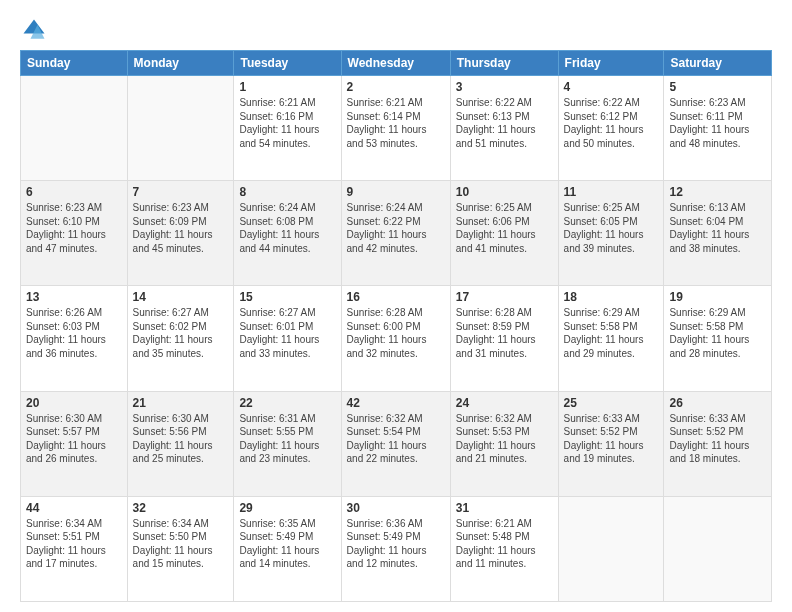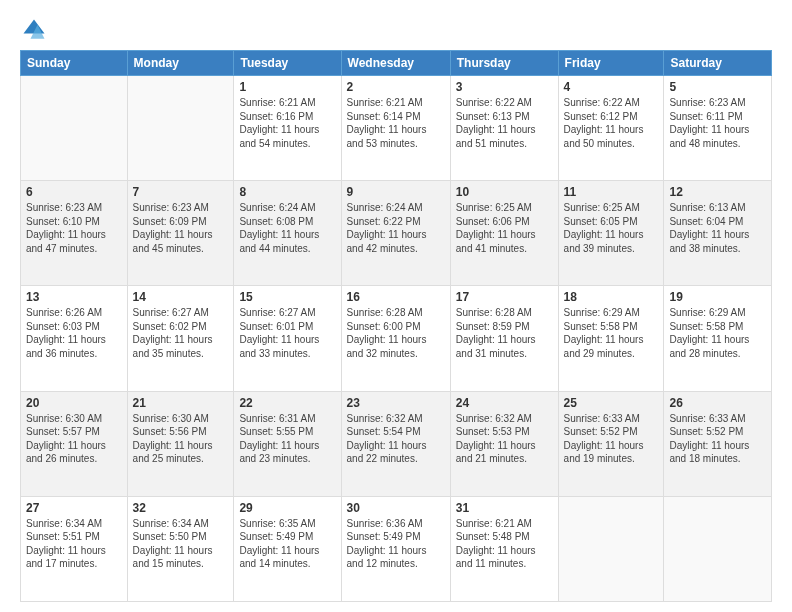--- a/index.html
+++ b/index.html
@@ -272,21 +272,21 @@
 Sunset: 5:56 PM
 Daylight: 11 hours and 25 minutes.</div>
           </td>
           <td>
             <span class="day-num">22</span>
             <div class="day-detail">Sunrise: 6:31 AM
 Sunset: 5:55 PM
 Daylight: 11 hours and 23 minutes.</div>
           </td>
           <td>
-            <span class="day-num">23</span>
+            <span class="day-num">42</span>
             <div class="day-detail">Sunrise: 6:32 AM
 Sunset: 5:54 PM
 Daylight: 11 hours and 22 minutes.</div>
           </td>
           <td>
             <span class="day-num">24</span>
             <div class="day-detail">Sunrise: 6:32 AM
 Sunset: 5:53 PM
 Daylight: 11 hours and 21 minutes.</div>
           </td>
@@ -298,21 +298,21 @@
           </td>
           <td>
             <span class="day-num">26</span>
             <div class="day-detail">Sunrise: 6:33 AM
 Sunset: 5:52 PM
 Daylight: 11 hours and 18 minutes.</div>
           </td>
         </tr>
         <tr>
           <td>
-            <span class="day-num">27</span>
+            <span class="day-num">44</span>
             <div class="day-detail">Sunrise: 6:34 AM
 Sunset: 5:51 PM
 Daylight: 11 hours and 17 minutes.</div>
           </td>
           <td>
             <span class="day-num">32</span>
             <div class="day-detail">Sunrise: 6:34 AM
 Sunset: 5:50 PM
 Daylight: 11 hours and 15 minutes.</div>
           </td>

